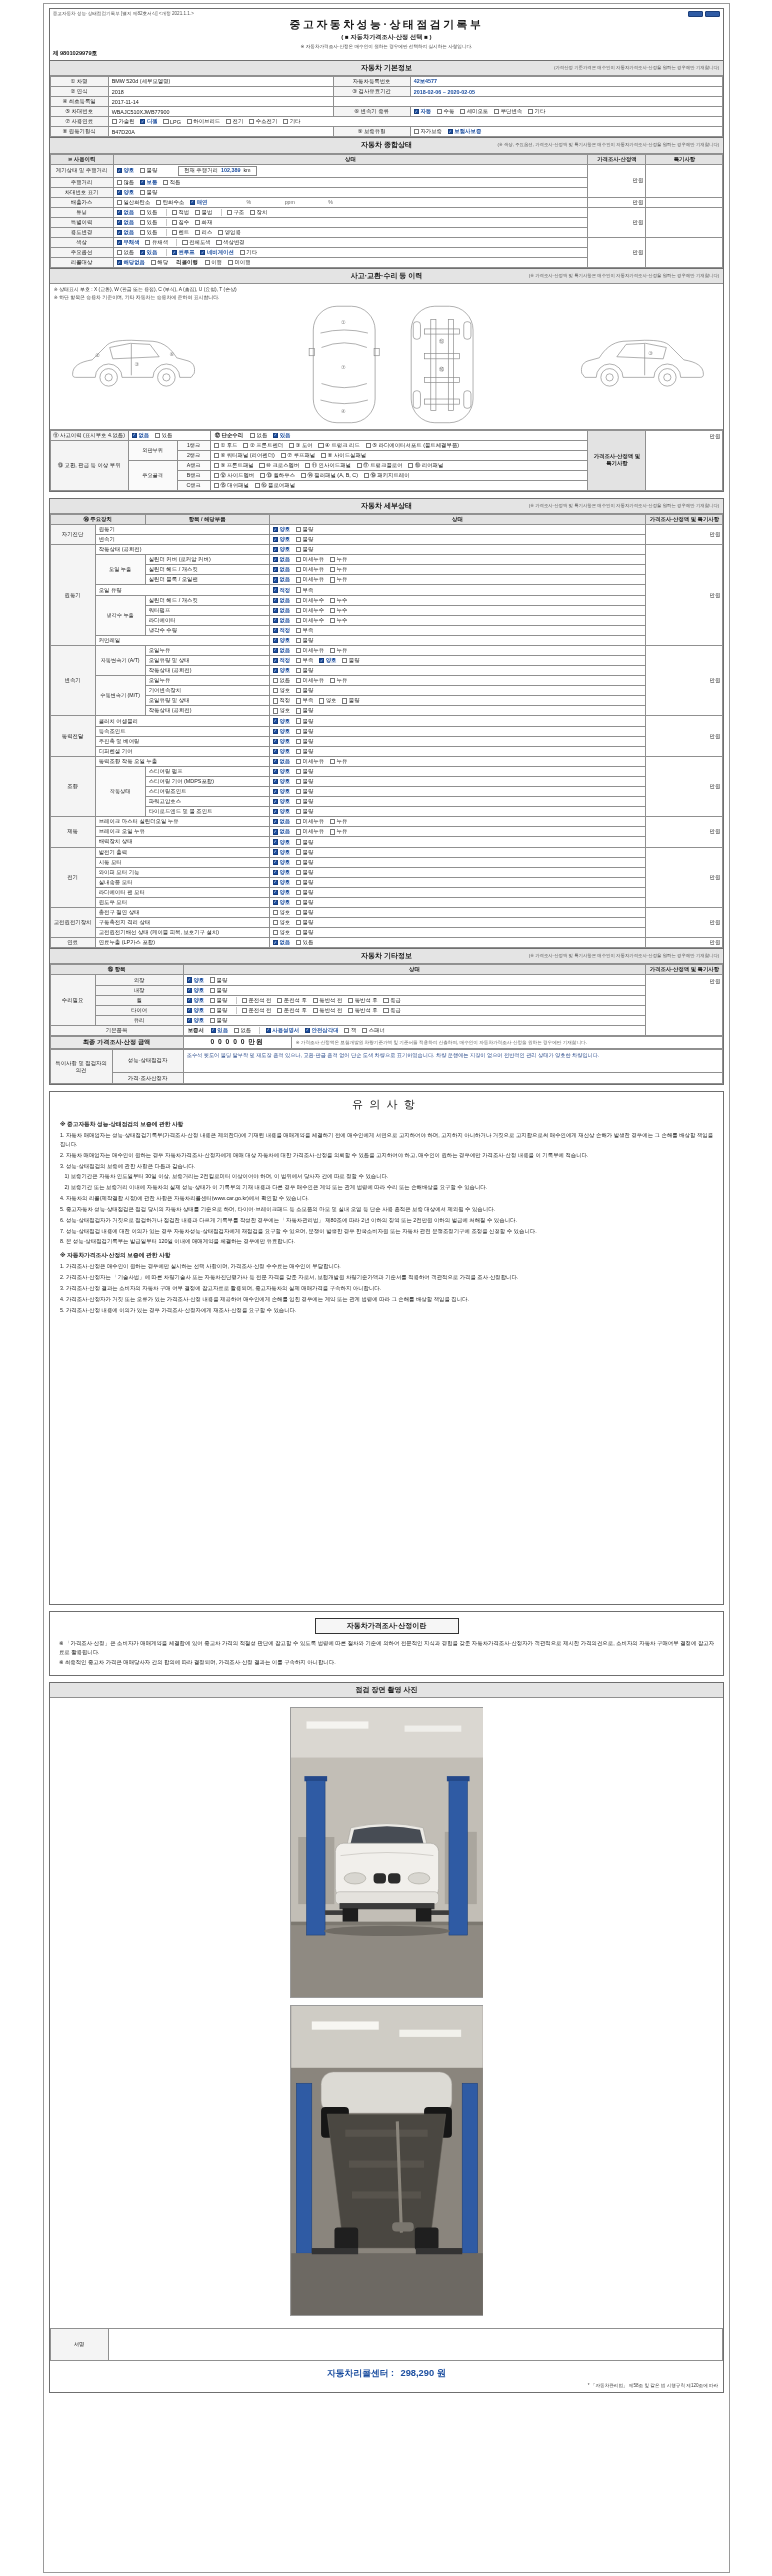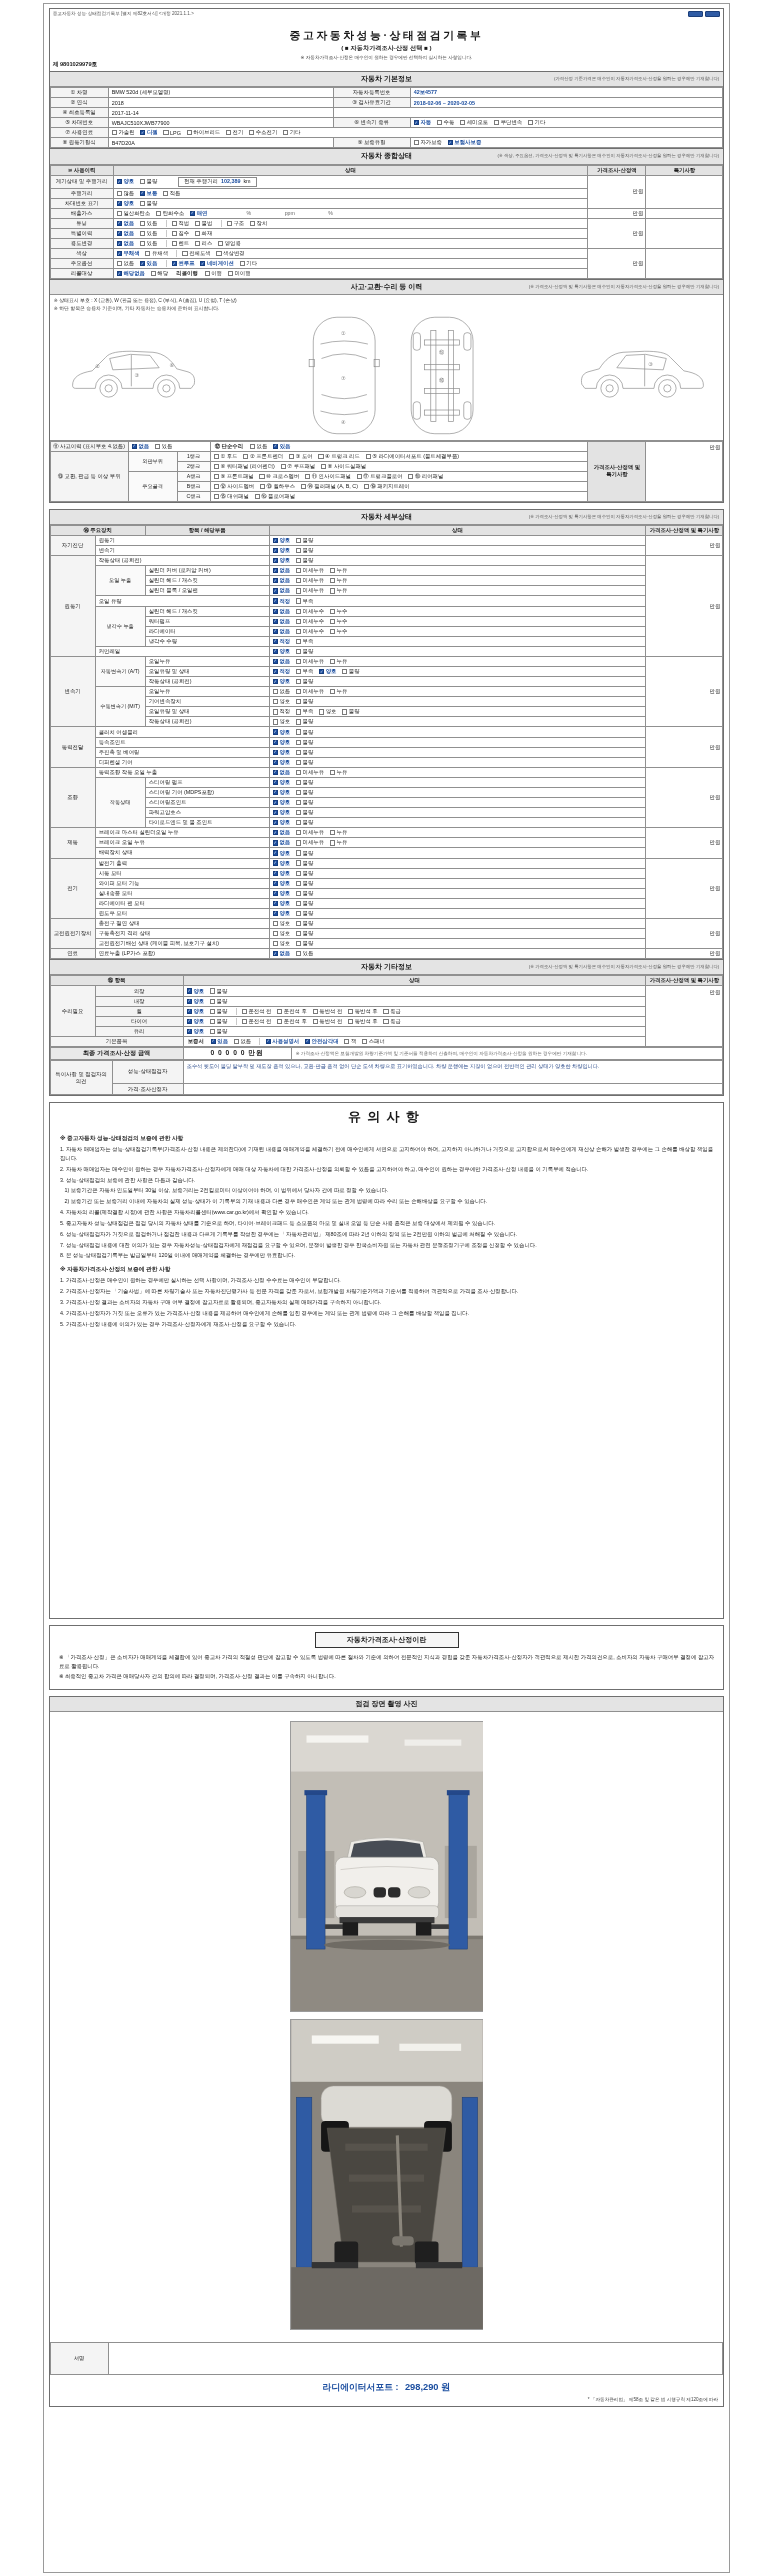--- a/index.html
+++ b/index.html
@@ -4,21 +4,21 @@
 <style>
 *{box-sizing:border-box;margin:0;padding:0}
 body{width:773px;height:2576px;overflow:hidden;background:#fff;color:#1a1a1a;
   font-family:"Liberation Sans","DejaVu Sans",sans-serif;}
 .sheet{width:687px;height:2570px;margin:2.6px auto 0;border:0.5px solid #9a9a9a;padding:4.1px 4.6px;background:#fff}
 .box{border:0.5px solid #6f6f6f;margin-bottom:5.7px;background:#fff}
 .topline{display:flex;justify-content:space-between;align-items:flex-start;padding:2.1px 3.1px 0}
 .tinytxt{font-size:4.6px;color:#555}
 .marks{display:flex;gap:1.5px}
 .mark{width:15.5px;height:6.7px;background:#2f5ba4;border:0.5px solid #1c3f7a;border-radius:1px}
-.titleblk{text-align:center;margin-top:12px}
+.titleblk{text-align:center;margin-top:1px}
 .doctitle{font-size:10.8px;font-weight:bold;letter-spacing:2.6px}
 .docsub{font-size:6.2px;font-weight:bold;margin-top:1px}
 .docnote{font-size:4.6px;color:#444;margin-top:1.5px}
 .docno{font-size:5.7px;font-weight:bold;padding:1.5px 3.1px}
 table{width:100%;border-collapse:collapse;table-layout:fixed}
 td{border:0.5px solid #909090;font-size:5.4px;padding:1px 2.1px;height:9.3px;vertical-align:middle;word-break:keep-all}
 .secbar{border-top:0.5px solid #707070;border-bottom:0.5px solid #909090;background:#e4e4e4;text-align:center;
   padding:2.1px 0;font-size:7px;font-weight:bold;position:relative}
 .secbar .note{position:absolute;right:4.1px;top:4.1px;font-weight:normal;font-size:4.4px;color:#555}
 .hd{background:#e3e3e3;text-align:center;font-weight:bold}
@@ -42,21 +42,21 @@
 .odobox b{margin:0 1.5px}
 .emsp{margin-left:32px;color:#666;font-size:5.2px}
 .inlab{font-weight:bold;margin:0 5.2px 0 1px;font-size:5.4px}
 .legend{font-size:4.9px;color:#333;padding:1.5px 4.1px 0.5px}
 .diagwrap{padding:2.1px 3.1px;border-bottom:0.5px solid #909090}
 .finlbl{background:#e9e9e9;text-align:center;font-weight:bold;font-size:6.2px}
 .finamt{text-align:center;font-weight:bold;font-size:6.7px;letter-spacing:1px}
 .finnote{font-size:4.6px;color:#666;padding-left:4.1px;white-space:normal}
 .optx{font-size:5.2px;color:#2a4a8a;line-height:1.5;padding:2.1px 3.1px;white-space:normal;height:23px;vertical-align:top}
 .optx2{height:11.3px}
-.ntitle{text-align:center;font-weight:bold;font-size:13px;letter-spacing:6.2px;padding:5.2px 0 2.1px}
+.ntitle{text-align:center;font-weight:normal;font-size:11px;letter-spacing:6.2px;padding:5.2px 0 2.1px}
 .nbody{padding:1px 10.3px 8.2px;font-size:5.4px;line-height:1.62;color:#222;min-height:490px}
 .nhead{font-weight:bold;margin:4.6px 0 1.5px;font-size:5.7px}
 .ni{margin:2.1px 0;text-align:justify}
 .pd{padding:6.2px 9.3px 7.2px}
 .pdtitle{display:block;width:144px;margin:0 auto 4.6px;border:0.8px solid #333;text-align:center;font-weight:bold;
   font-size:7px;padding:2.1px 0;background:#f6f6f6}
 .pdtx{font-size:5.4px;line-height:1.6;text-align:justify;margin:1.5px 0;color:#222}
 .phwrap{padding:2.1px 0 4.1px;text-align:center}
 .phfig{width:193px;margin:7.2px auto;border:0.5px solid #9b9b9b;font-size:0;background:#777}
 .signtbl td{height:32px}
@@ -1367,20 +1367,20 @@
           <col>
         </colgroup>
       <tbody>
           <tr>
         <td class="lab">서명</td>
         <td class="signcell"></td>
       </tr>
     </tbody>
       </table>
     <div class="prem">
-      <span>라디에이터서포트 :</span>
+      <span>자동차리콜센터 :</span>
       <b>298,290 원</b>
     </div>
     <div class="foot">* 「자동차관리법」 제58조 및 같은 법 시행규칙 제120조에 따라</div>
   </div>
 
 </div>
 
 
 </body></html>

